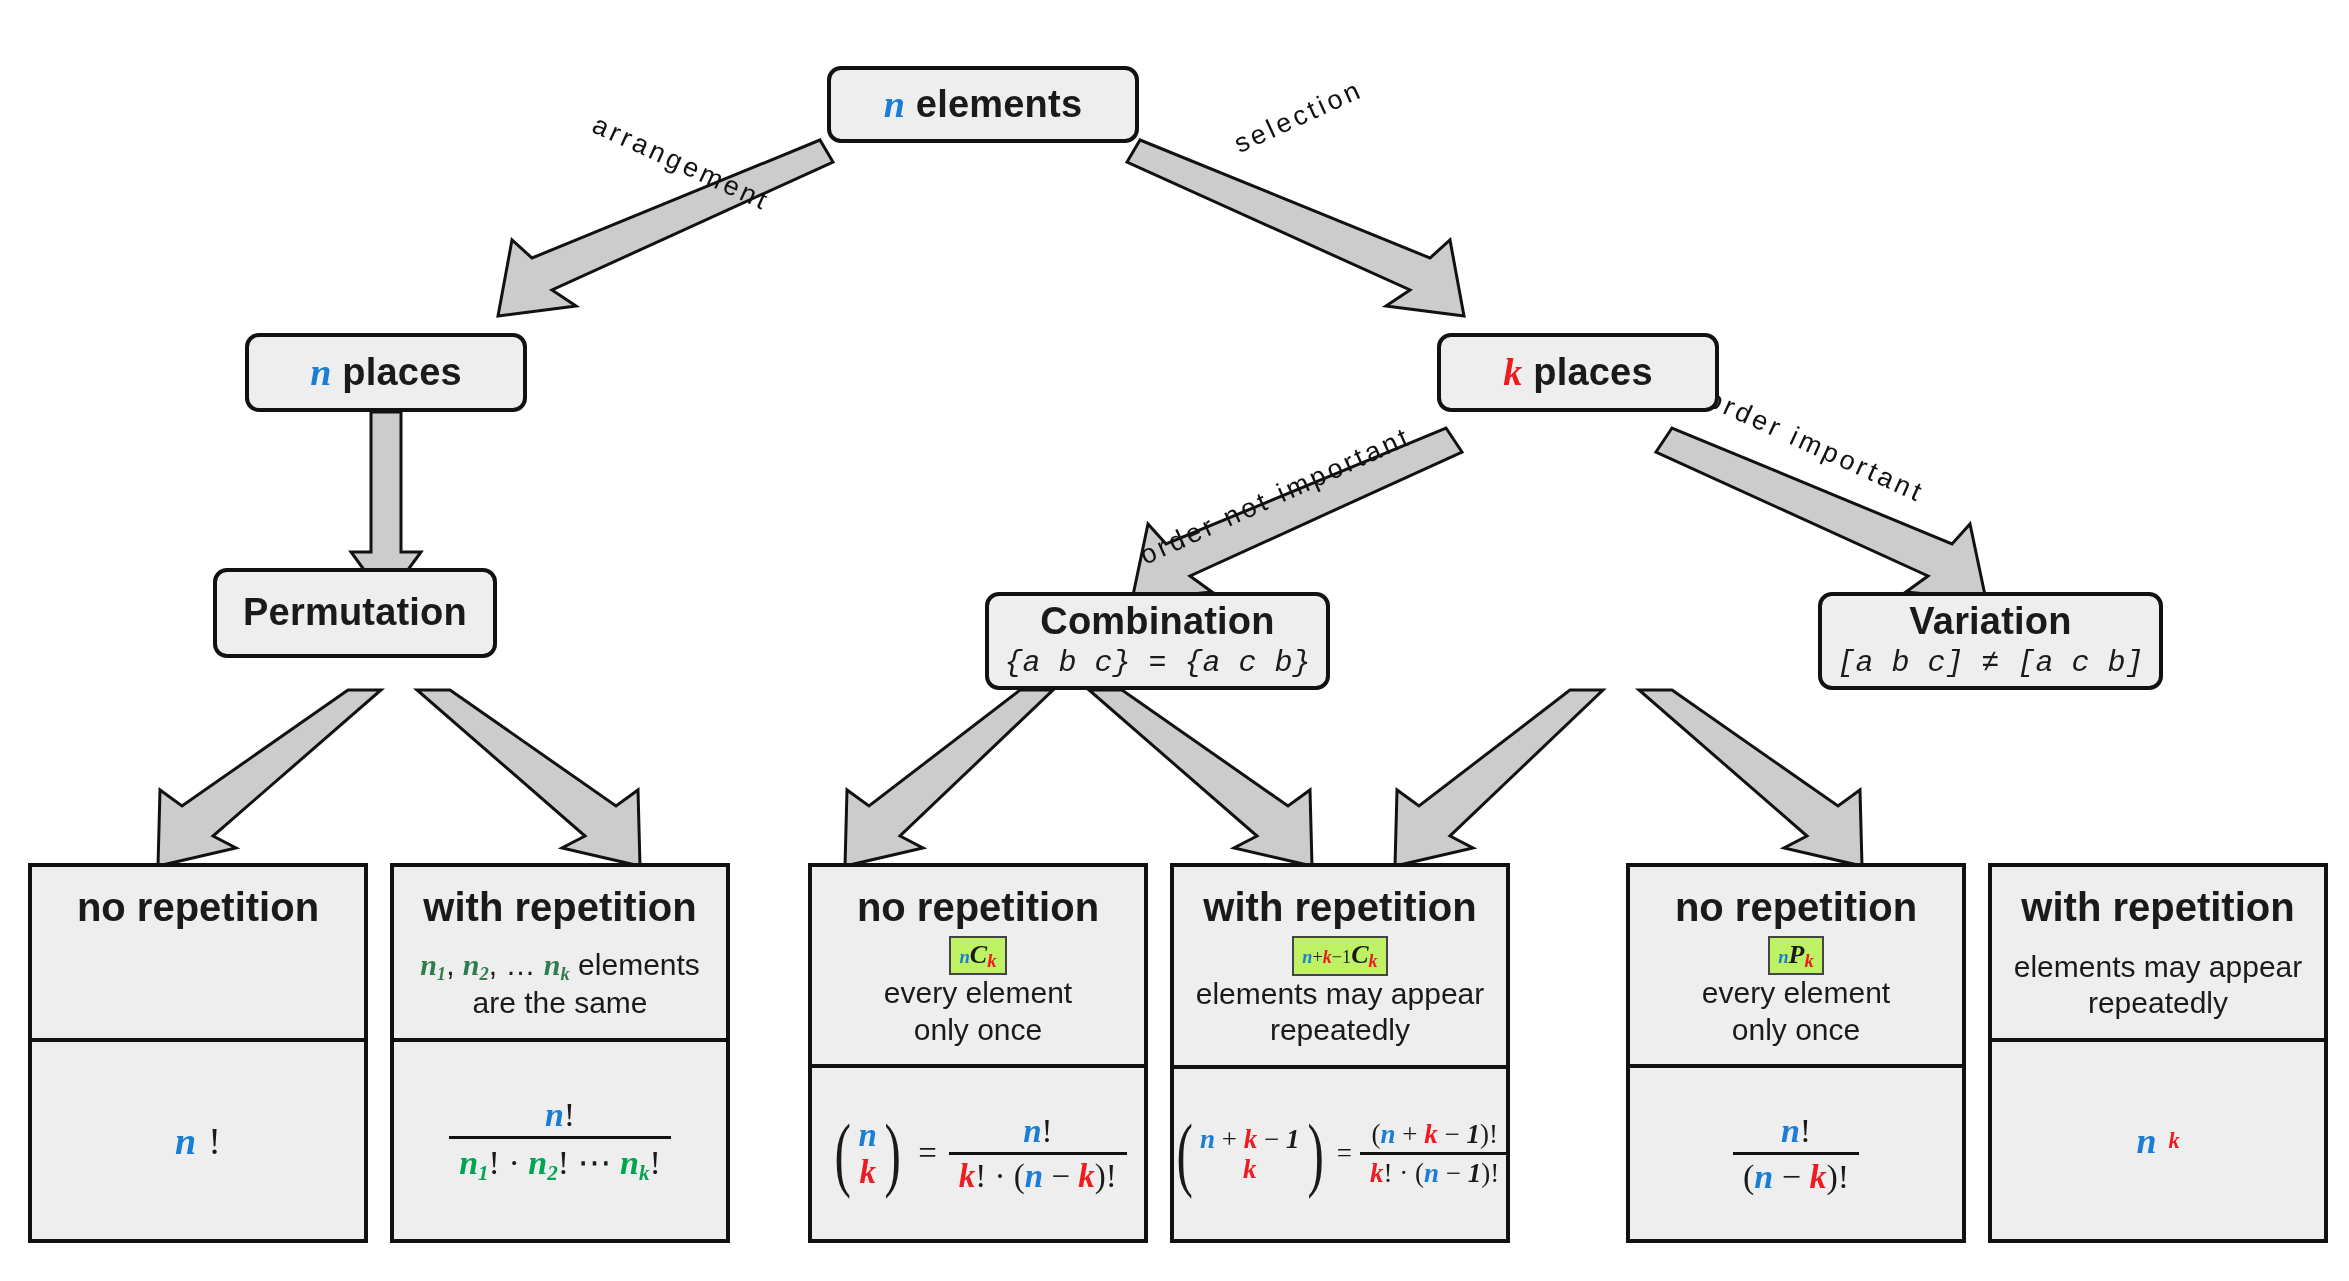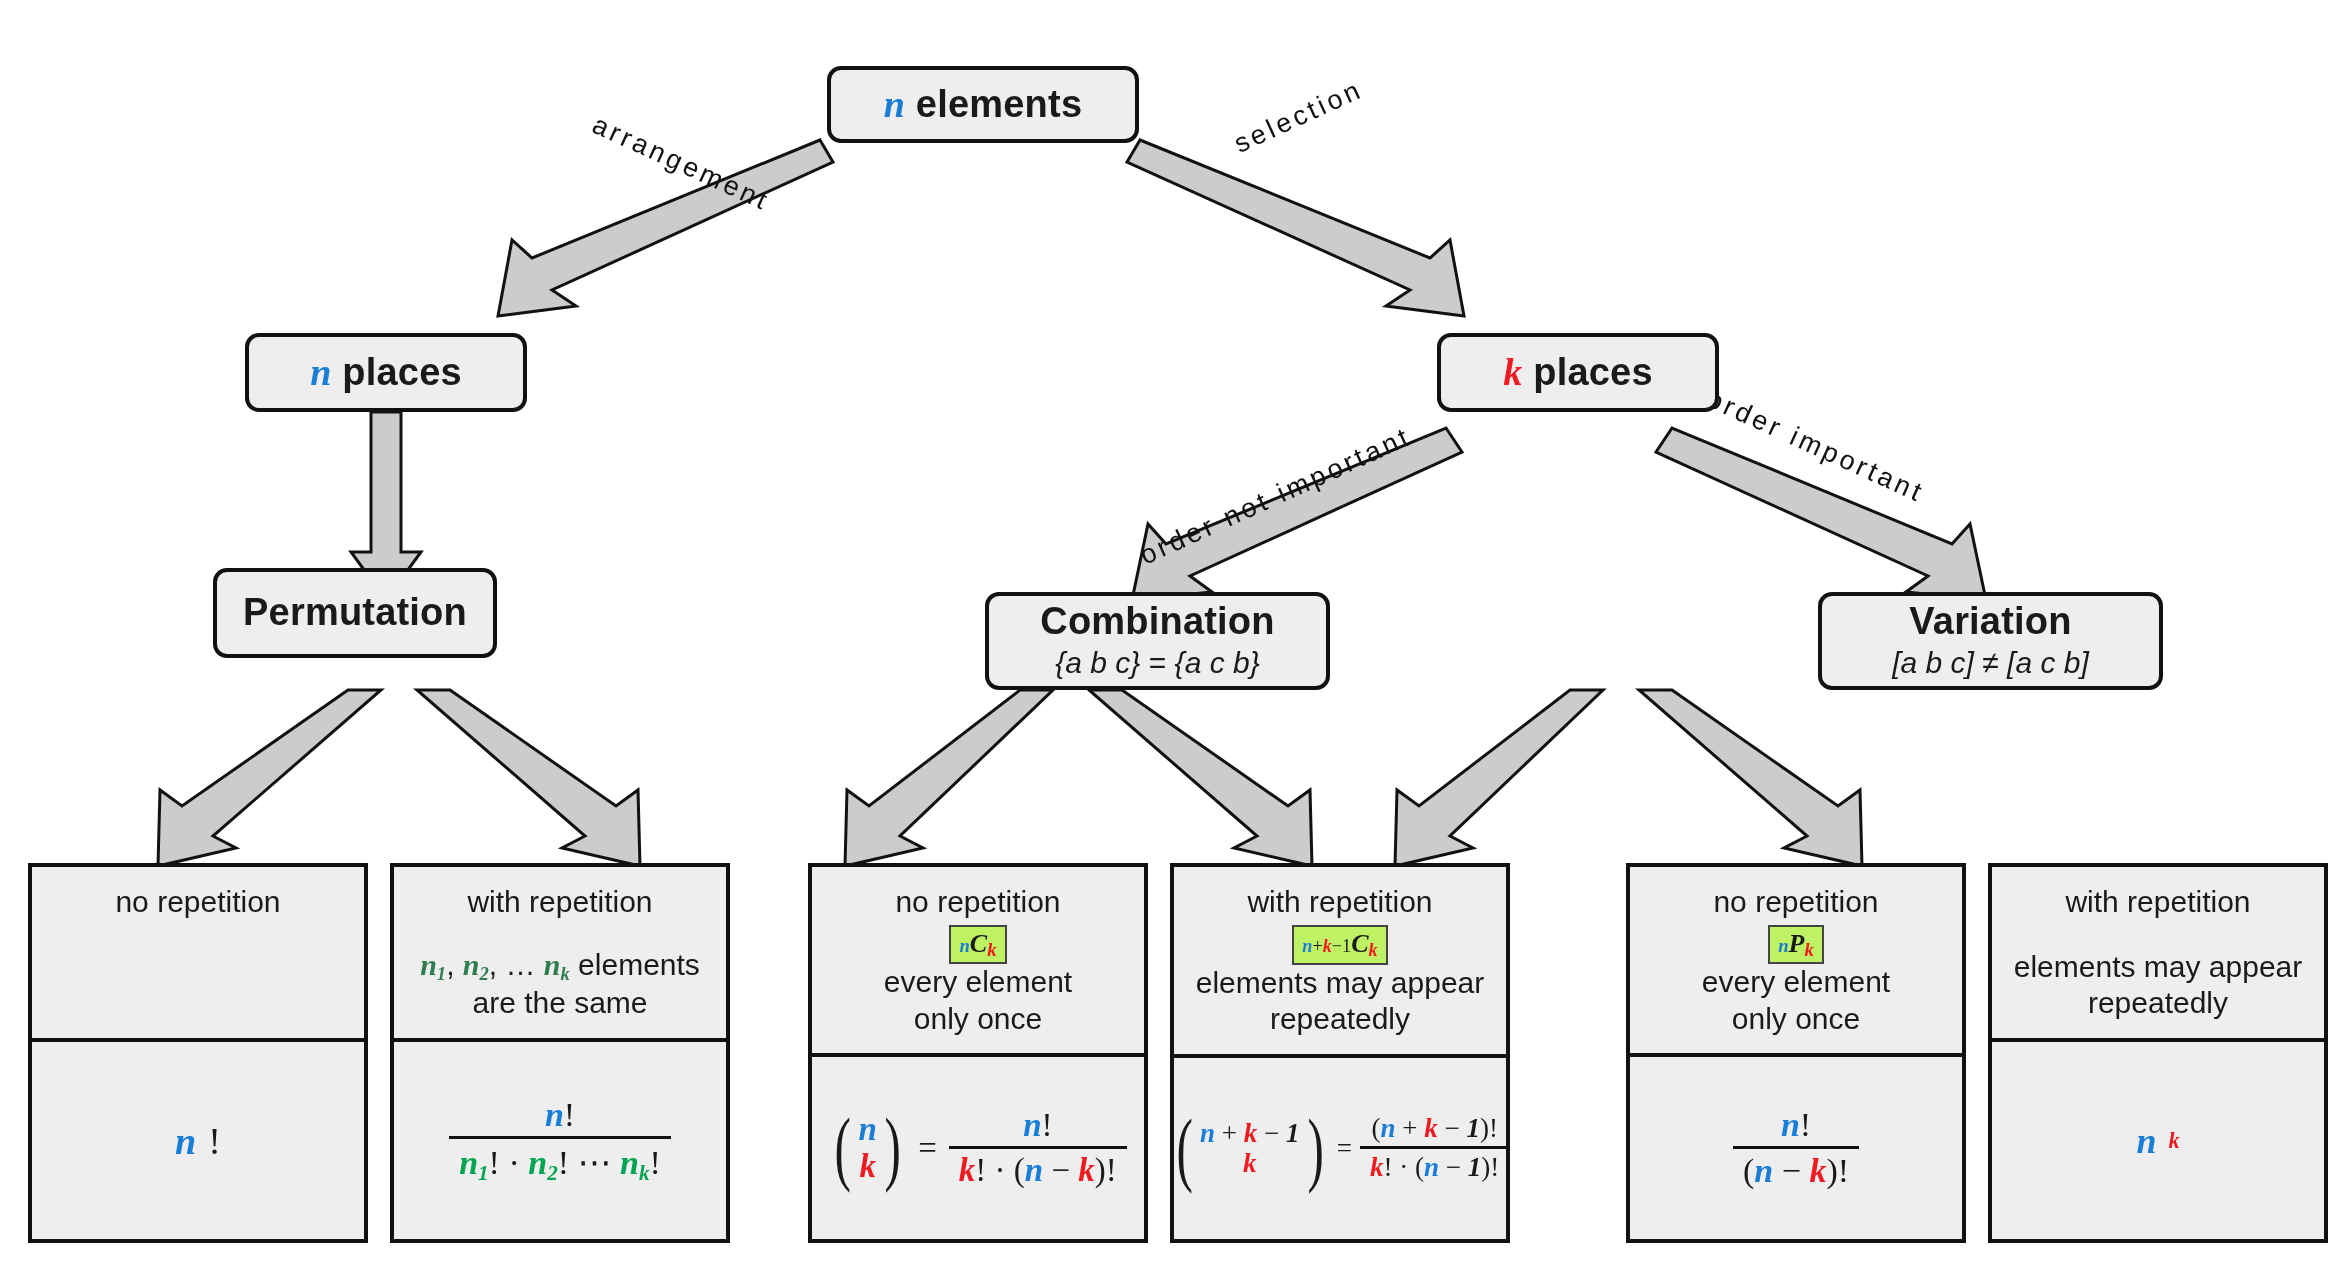--- a/index.html
+++ b/index.html
@@ -6,30 +6,30 @@
   body{width:2349px;height:1281px;position:relative;overflow:hidden;
        font-family:"Liberation Sans",sans-serif;color:#1a1a1a;}
   #stage{position:absolute;inset:0;}
   svg#arrows{position:absolute;left:0;top:0;width:2349px;height:1281px;pointer-events:none;}
 
   
   .node{position:absolute;background:#eeeeee;border:4px solid #111111;border-radius:14px;
         display:flex;flex-direction:column;align-items:center;justify-content:center;
         box-sizing:border-box;text-align:left;}
   .node .title{font-weight:bold;font-size:38px;letter-spacing:.2px;line-height:1.05;}
-  .node .sub{font-family:Liberation Sans, sans-serif;font-style:italic;font-size:30px;margin-top:4px;}
+  .node .sub{font-family:Liberation Mono, monospace;font-style:italic;font-size:30px;margin-top:4px;}
   .node .sub .op{font-style:normal;}
 
   
   .leaf{position:absolute;background:#eeeeee;border:4px solid #111111;box-sizing:border-box;
         display:flex;flex-direction:column;}
   .leaf .upper{flex:0 0 175px;border-bottom:4px solid #111111;
         display:flex;flex-direction:column;align-items:center;box-sizing:border-box;padding-top:18px;}
   .leaf .lower{flex:1 1 auto;display:flex;align-items:center;justify-content:center;box-sizing:border-box;}
-  .leaf .head{font-weight:normal;font-size:30px;line-height:1.1;}
+  .leaf .head{font-weight:bold;font-size:40px;line-height:1.1;}
   .leaf .symbox{margin-top:7px;border:2px solid #444;padding:2px 8px 2px 8px;background:#bef264;
         font-family:"Liberation Serif",serif;font-size:26px;line-height:1.15;}
   .leaf .desc{margin-top:auto;margin-bottom:16px;font-size:30px;line-height:1.22;text-align:center;
         padding:0 8px;}
 
   
   .m{font-family:"Liberation Serif",serif;font-style:italic;font-weight:bold;}
   .mu{font-family:"Liberation Serif",serif;font-style:normal;}
   .blue{color:#1b7ed6;}
   .red{color:#ef1b21;}

